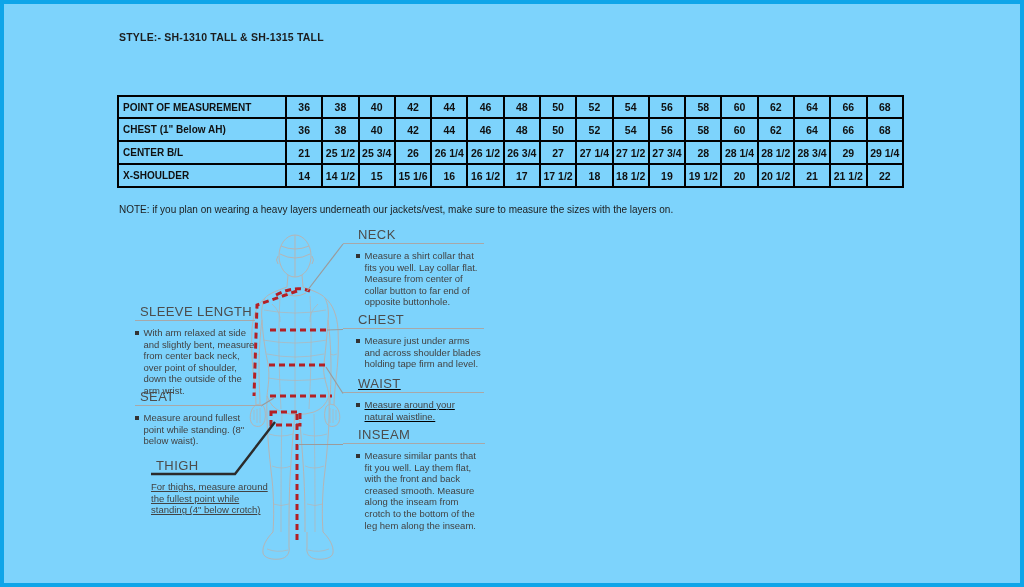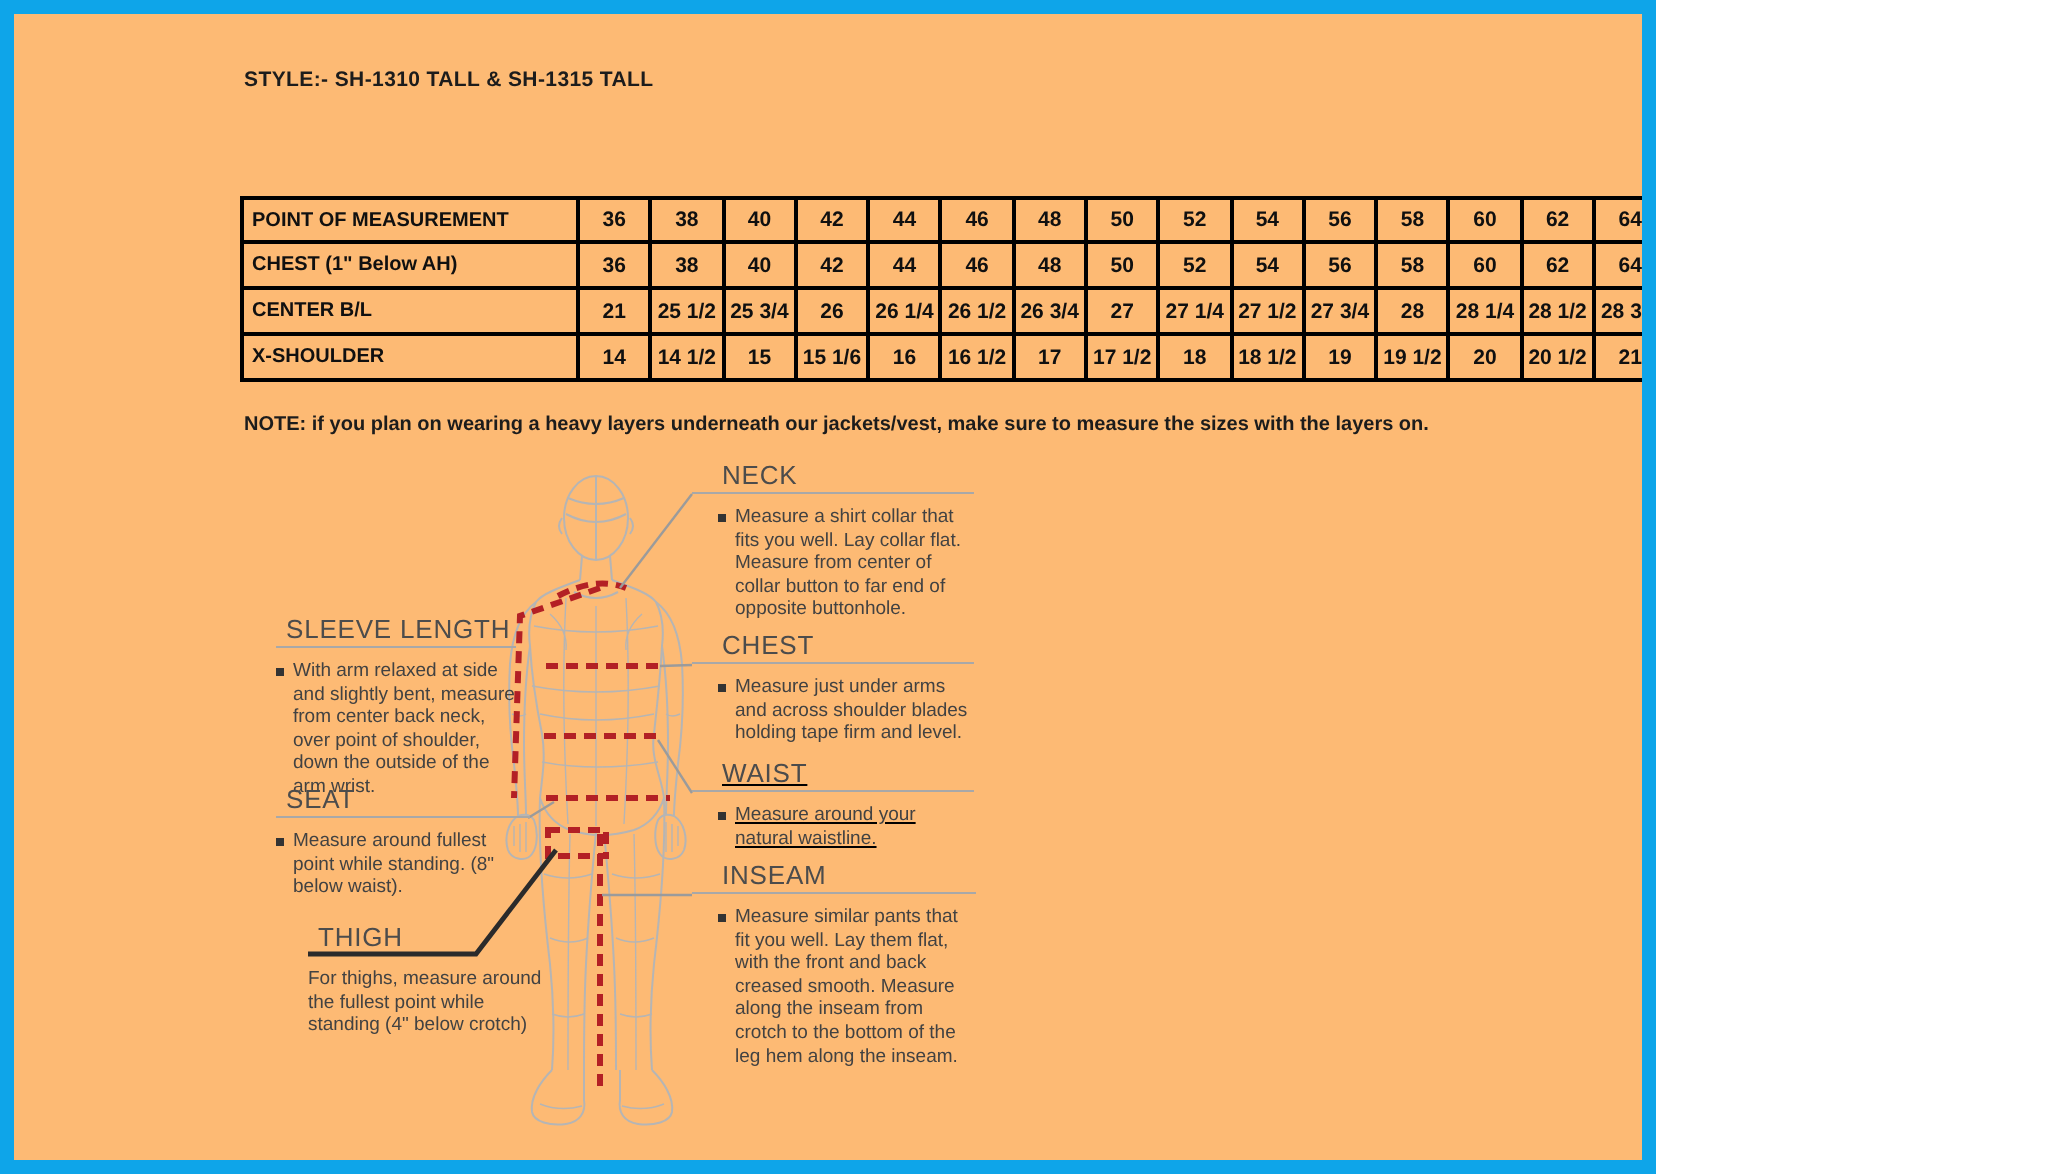--- a/index.html
+++ b/index.html
@@ -1,20 +1,20 @@
 <!DOCTYPE html>
 <html><head>
 <meta charset="utf-8">
 <style>
   html,body{margin:0;padding:0;background:#fff;}
-  .page{position:relative;width:828px;height:587px;background:#fdba74;
+  .page{position:relative;width:1024px;height:587px;background:#7dd3fc;
         font-family:"Liberation Sans",sans-serif;overflow:hidden;box-sizing:border-box;
-        border:7px solid #0ea5e9;}
+        border:4px solid #0ea5e9;}
   .title{position:absolute;left:115px;top:27px;font-size:10.5px;font-weight:bold;color:#1c1c1c;letter-spacing:.2px;}
-  .note{position:absolute;left:115px;top:200px;font-size:10px;font-weight:bold;color:#1c1c1c;}
+  .note{position:absolute;left:115px;top:200px;font-size:10px;font-weight:normal;color:#1c1c1c;}
   table.size-table{position:absolute;left:113px;top:91px;width:787px;border-collapse:collapse;
         table-layout:fixed;font-size:10.5px;color:#101010;}
   table.size-table th,table.size-table td{border:2px solid #000;padding:0 2px;height:20px;
         text-align:center;font-weight:bold;overflow:hidden;white-space:nowrap;}
   table.size-table tbody th,table.size-table tbody td{height:21px;}
   table.size-table .lbl{text-align:left;padding-left:4px;font-size:10px;margin-top:34px;}
   table.size-table th:first-child{width:160px;}
   .diagram-svg{position:absolute;left:0;top:0;width:1024px;height:587px;pointer-events:none;}
   .gblock{position:absolute;z-index:2;}
   .ghead{font-size:13px;color:#4c4c4c;letter-spacing:.4px;line-height:16px;height:16px;
@@ -210,21 +210,21 @@
   <div class="gblock left" style="left:131px;top:385px;width:127px;">
     <div class="ghead">SEAT</div>
     <div class="gtext" style="width:112px;">
         <span class="sq"></span>
       <span>Measure around fullest point while standing. (8" below waist).</span>
       </div>
   </div>
 
   <div class="gblock left" style="left:147px;top:454px;width:120px;">
     <div class="ghead noline">THIGH</div>
-    <div class="gtext" style="margin-top:7px;">
+    <div class="gtext" style="margin-top:7px;text-decoration:underline;">
         <span>For thighs, measure around the fullest point while standing (4" below crotch)</span>
       </div>
   </div>
 
   <div class="gblock right" style="left:339px;top:223px;width:141px;">
     <div class="ghead">NECK</div>
     <div class="gtext">
         <span class="sq"></span>
       <span>Measure a shirt collar that fits you well. Lay collar flat. Measure from center of collar button to far end of opposite buttonhole.</span>
       </div>

